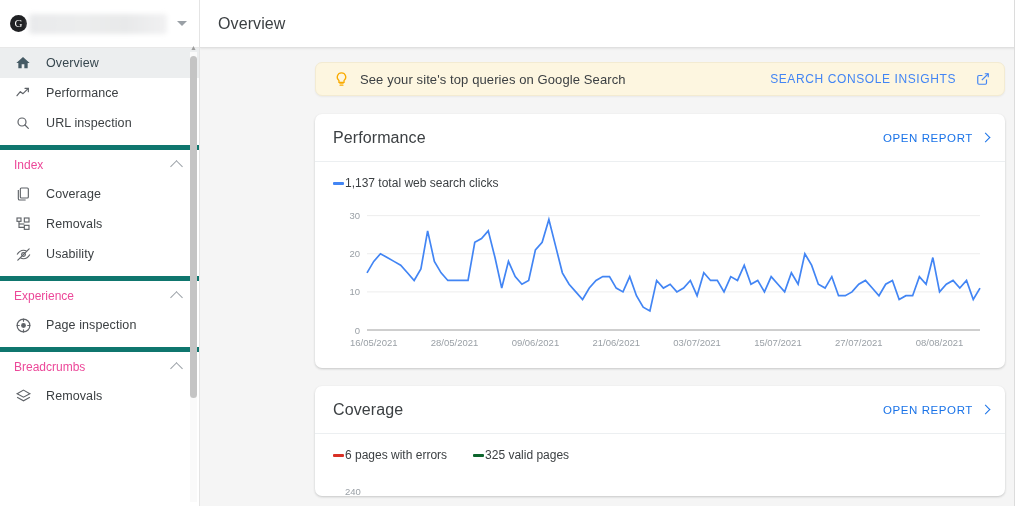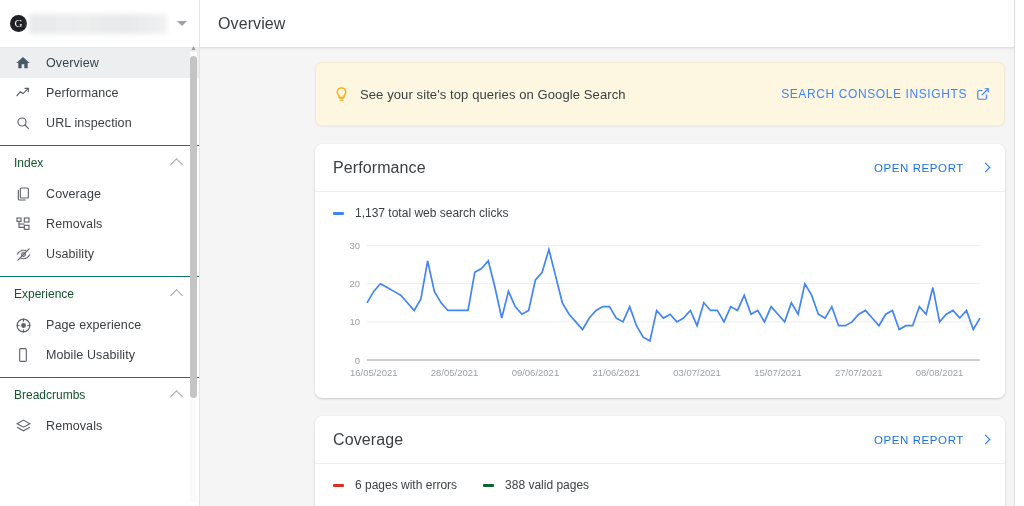--- a/index.html
+++ b/index.html
@@ -100,23 +100,23 @@
   }
   .nav-item.active .ico { color: #455a64; }
   .nav-item svg { display: block; }
 
   .nav-group-head {
     display: flex;
     align-items: center;
     height: 34px;
     padding: 0 14px 0 14px;
     font-size: 12px;
-    color: #14532d;
+    color: #ec4899;
     cursor: pointer;
-    border-top: 1px solid #0f766e;
+    border-top: 5px solid #0f766e;
     margin-top: 7px;
   }
   .nav-group-head .ghl { flex: 1; }
   .chev-up {
     width: 9px; height: 9px;
     border-left: 1.4px solid #9aa0a6;
     border-top: 1.4px solid #9aa0a6;
     transform: rotate(45deg);
     margin-right: 4px;
     margin-top: 3px;
@@ -180,42 +180,42 @@
   .inner {
     width: 690px;
     margin-left: 115px;
   }
 
   
   .banner {
     background: #fdf6e0;
     border: 1px solid #f3ebd2;
     border-radius: 7px;
-    height: 64px;
+    height: 34px;
     display: flex;
     align-items: center;
     padding: 0 14px 0 14px;
     box-shadow: 0 1px 2px rgba(0,0,0,.05);
   }
   .bulb { width: 22px; flex: 0 0 22px; display:flex; align-items:center; justify-content:center; color:#f9ab00; }
   .banner-text {
     flex: 1;
     font-size: 13px;
     color: #3c4043;
     margin-left: 8px;
     letter-spacing: .1px;
   }
   .banner-link {
     font-size: 12px;
     color: #4285f4;
     letter-spacing: .6px;
     cursor: pointer;
     display: flex;
     align-items: center;
-    gap: 9px;
+    gap: 20px;
   }
   .ext-ico { color: #4285f4; display: flex; }
 
   
   .card {
     background: #fff;
     border-radius: 7px;
     box-shadow: 0 1px 2px rgba(60,64,67,.18), 0 1px 3px rgba(60,64,67,.08);
     margin-top: 18px;
     overflow: hidden;
@@ -233,32 +233,32 @@
     color: #3c4043;
     letter-spacing: .1px;
   }
   .open-report {
     font-size: 11.5px;
     color: #1a73e8;
     letter-spacing: .6px;
     cursor: pointer;
     display: flex;
     align-items: center;
-    gap: 18px;
+    gap: 9px;
   }
   .chev-right {
     width: 7px; height: 7px;
     border-right: 1.6px solid #1a73e8;
     border-top: 1.6px solid #1a73e8;
     transform: rotate(45deg);
   }
   .card-body { padding: 14px 16px 8px 18px; }
   .legend-row { display: flex; gap: 26px; align-items: center; }
   .legend {
-    display: flex; align-items: center; gap: 11px;
+    display: flex; align-items: center; gap: 1px;
     font-size: 12px; color: #3c4043;
   }
   .dash { width: 11px; height: 3px; border-radius: 1px; display:block; }
 
   .chart-wrap { position: relative; margin-top: 10px; }
   svg.chart { display: block; }
   .ytick { font-size: 9.5px; fill: #9aa0a6; font-family: "Liberation Sans", sans-serif; }
   .xtick { font-size: 9.5px; fill: #9aa0a6; font-family: "Liberation Sans", sans-serif; }
   .grid { stroke: #ededed; stroke-width: 1; }
   .axis { stroke: #9e9e9e; stroke-width: 1; }
@@ -363,29 +363,21 @@
         <span class="chev-up"></span>
       </div>
       <div class="nav-item">
         <span class="ico">
           <svg width="17" height="17" viewBox="0 0 24 24" fill="none" stroke="currentColor" stroke-width="1.7">
               <circle cx="12" cy="12" r="9"></circle>
               <circle cx="12" cy="12" r="3.4" fill="currentColor" stroke="none"></circle>
               <path d="M12 3v3M12 18v3M3 12h3M18 12h3" stroke-linecap="round"></path>
             </svg>
         </span>
-        <span>Page experience</span>
-      </div>
-      <div class="nav-item">
-        <span class="ico">
-          <svg width="16" height="16" viewBox="0 0 24 24" fill="none" stroke="currentColor" stroke-width="1.7">
-              <rect x="7" y="2.5" width="10" height="19" rx="1.6"></rect>
-            </svg>
-        </span>
-        <span>Mobile Usability</span>
+        <span>Page inspection</span>
       </div>
 
       <div class="nav-group-head">
         <span class="ghl">Breadcrumbs</span>
         <span class="chev-up"></span>
       </div>
       <div class="nav-item">
         <span class="ico">
           <svg width="17" height="17" viewBox="0 0 24 24" fill="none" stroke="currentColor" stroke-width="1.6">
               <polygon points="12,3 21,8 12,13 3,8"></polygon>
@@ -478,21 +470,21 @@
             </span>
           </div>
           <div class="card-body">
             <div class="legend-row">
               <span class="legend">
                 <span class="dash" id="cv-sw0" style="background: rgb(217, 48, 37);"></span>
                 <span>6 pages with errors</span>
               </span>
               <span class="legend">
                 <span class="dash" id="cv-sw1" style="background: rgb(13, 101, 45);"></span>
-                <span>388 valid pages</span>
+                <span>325 valid pages</span>
               </span>
             </div>
           </div>
           <div class="cov-clip">
             <div class="cov-ytick">240</div>
           </div>
         </div>
 
       </div>
     </div>

